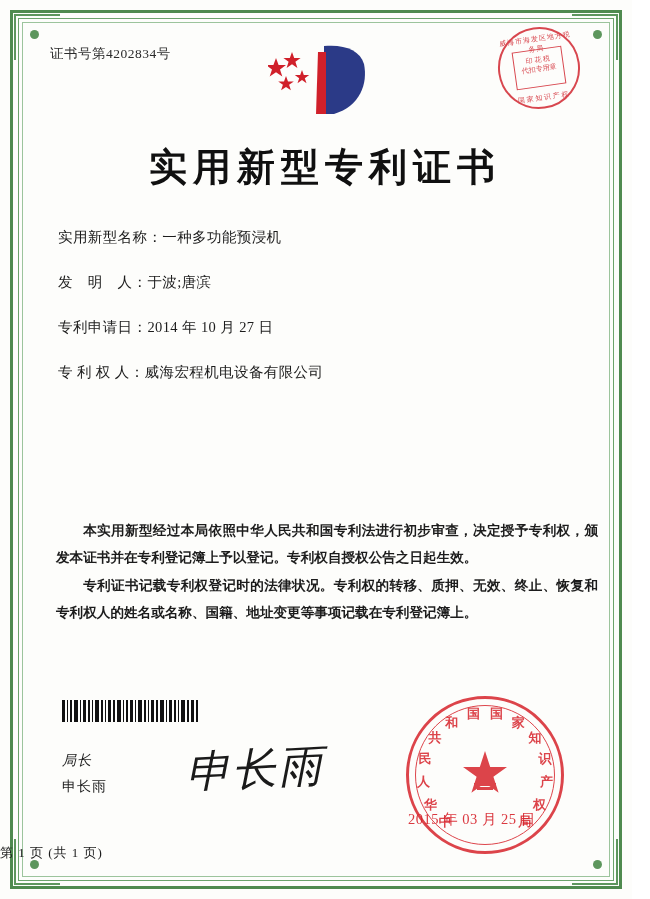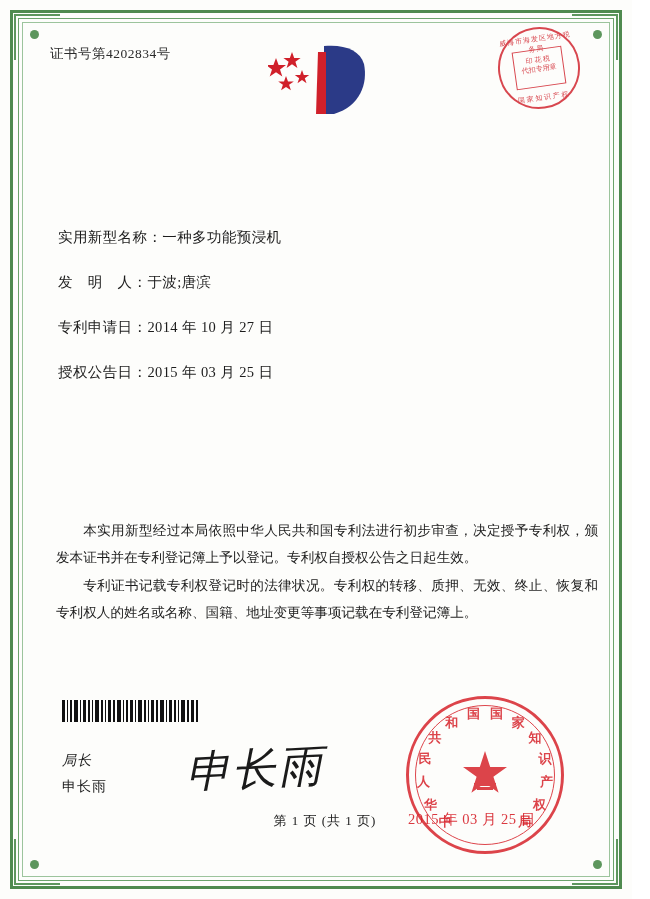--- a/index.html
+++ b/index.html
@@ -176,20 +176,21 @@
     top: 518px;
     width: 542px;
     font-size: 13.6px;
     line-height: 1.95;
     color: #1c1c1c;
     text-align: justify;
   }
   .body-text p {
     margin: 0 0 2px 0;
     text-indent: 2em;
+    font-weight: bold;
   }
 
   
   .barcode {
     position: absolute;
     left: 62px;
     top: 700px;
     width: 136px;
     height: 22px;
   }
@@ -279,23 +280,22 @@
     font-size: 14.5px;
     color: #d7242c;
     letter-spacing: 0.5px;
     opacity: 0.9;
   }
 
   
   .footer {
     position: absolute;
     left: 0;
-    top: 812px;
+    top: 844px;
     width: 650px;
-    text-align: center;
     font-size: 13px;
     color: #1c1c1c;
     letter-spacing: 1px;
   }
 </style>
 </head>
 <body>
 
 <div class="page">
 
@@ -326,33 +326,34 @@
 
   <div class="top-seal">
     <div class="ts-arc">威海市海发区地方税务局</div>
     <div class="ts-inner">
       <div>印 花 税</div>
       <div>代扣专用章</div>
     </div>
     <div class="ts-bot">国 家 知 识 产 权</div>
   </div>
 
+  <div class="title">实用新型专利证书</div>
 
   <div class="fields">
     <div class="field-row">
       <span class="field-label">实用新型名称：</span><span class="field-value">一种多功能预浸机</span>
     </div>
     <div class="field-row">
       <span class="field-label">发　明　人：</span><span class="field-value">于波;唐滨</span>
     </div>
     <div class="field-row">
       <span class="field-label">专利申请日：</span><span class="field-value">2014 年 10 月 27 日</span>
     </div>
     <div class="field-row">
-      <span class="field-label">授权公告日：</span><span class="field-value">2015 年 03 月 25 日</span>
+      <span class="field-label">专 利 权 人：</span><span class="field-value">威海宏程机电设备有限公司</span>
     </div>
   </div>
 
   <div class="body-text">
     <p>本实用新型经过本局依照中华人民共和国专利法进行初步审查，决定授予专利权，颁发本证书并在专利登记簿上予以登记。专利权自授权公告之日起生效。</p>
     <p>专利证书记载专利权登记时的法律状况。专利权的转移、质押、无效、终止、恢复和专利权人的姓名或名称、国籍、地址变更等事项记载在专利登记簿上。</p>
   </div>
 
   <div class="barcode">
     <div class="bar" style="left:0px;width:3px;"></div>

